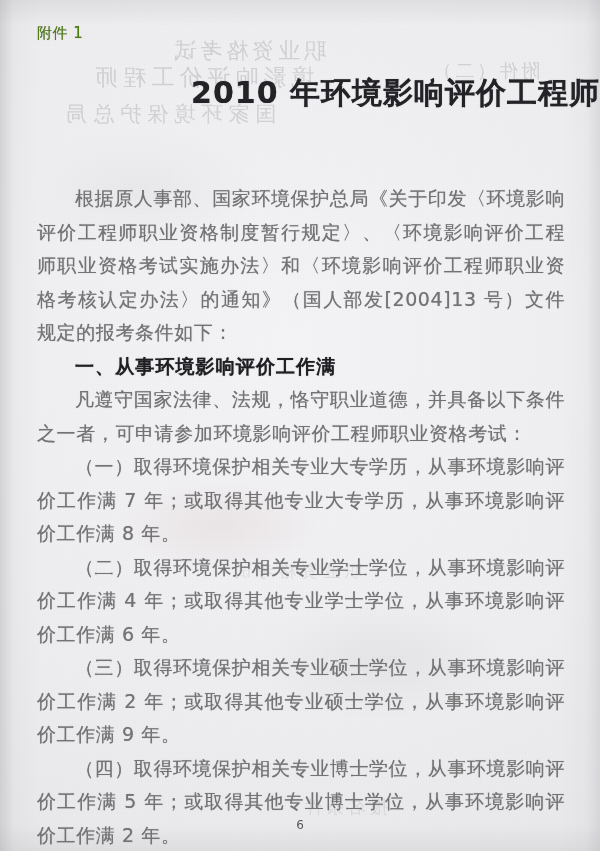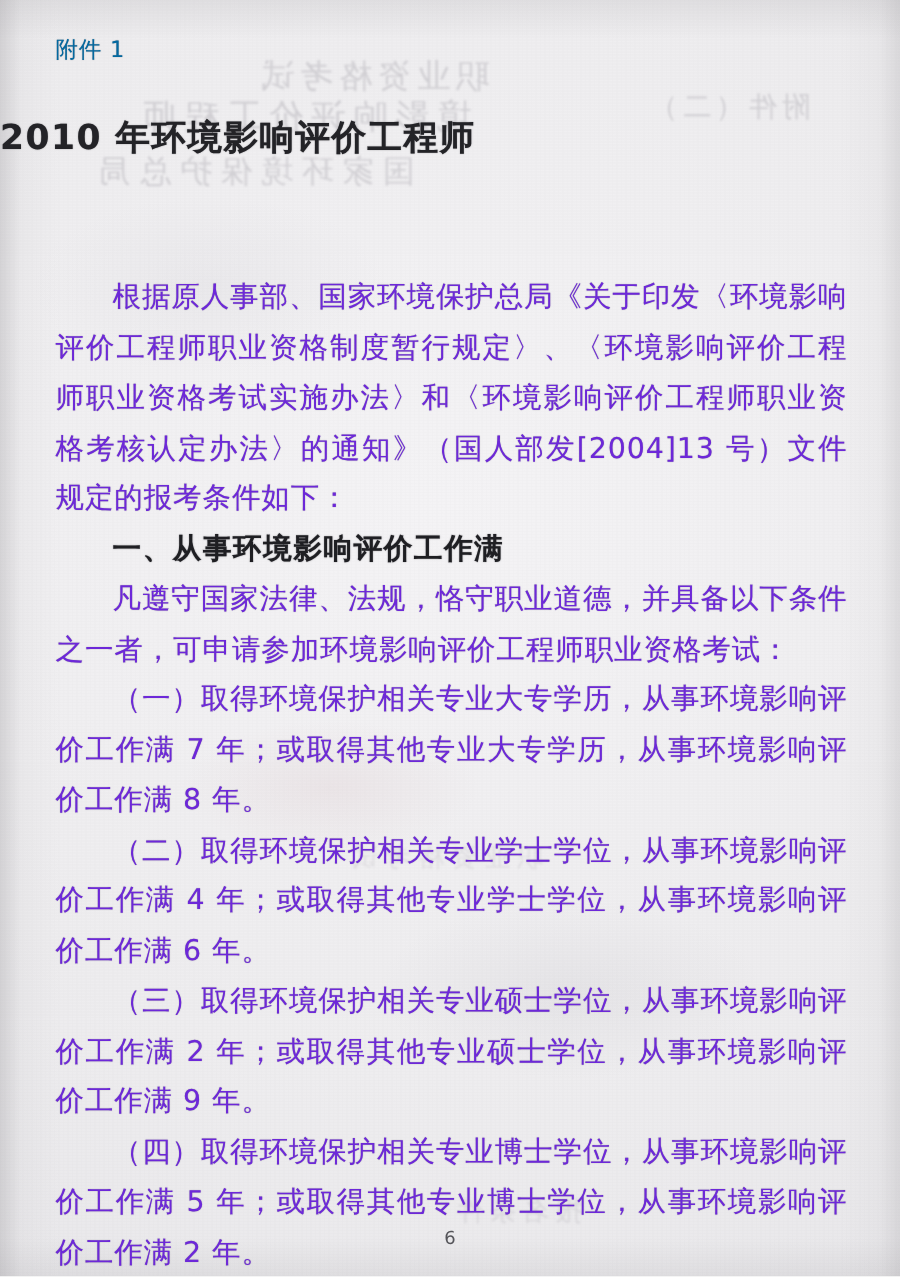--- a/index.html
+++ b/index.html
@@ -63,52 +63,52 @@
   .content {
     position: absolute;
     inset: 0;
   }
   .attach-label {
     position: absolute;
     left: 37px;
     top: 24px;
     font-size: 15px;
     letter-spacing: .5px;
-    color: #0369a1;
+    color: #4d7c0f;
     text-shadow: 0 0 .7px rgba(60,60,65,.55);
   }
   .doc-title {
     position: absolute;
     left: 0;
     right: 0;
     top: 76px;
-    text-align: left;
+    text-align: right;
     font-weight: bold;
-    font-size: 23px;
+    font-size: 30px;
     line-height: 33px;
     letter-spacing: 1px;
     color: #232327;
     text-shadow: 0 0 .8px rgba(35,35,40,.6);
   }
   .doc-title .tline { display: block; }
 
   .body-block {
     position: absolute;
     left: 37px;
     width: 528px;
     top: 182px;
   }
   .para {
     font-size: 19px;
     line-height: 33.5px;
     letter-spacing: .6px;
     text-align: justify;
     text-justify: inter-character;
     margin: 0;
-    color: #6d28d9;
+    color: #737373;
     text-shadow: 0 0 .75px rgba(45,45,50,.45);
   }
   .para.indent { text-indent: 38px; }
   .para.heading {
     font-weight: bold;
     text-indent: 38px;
     letter-spacing: 1.1px;
     color: #1f1f23;
     text-shadow: 0 0 .9px rgba(30,30,35,.6);
   }

